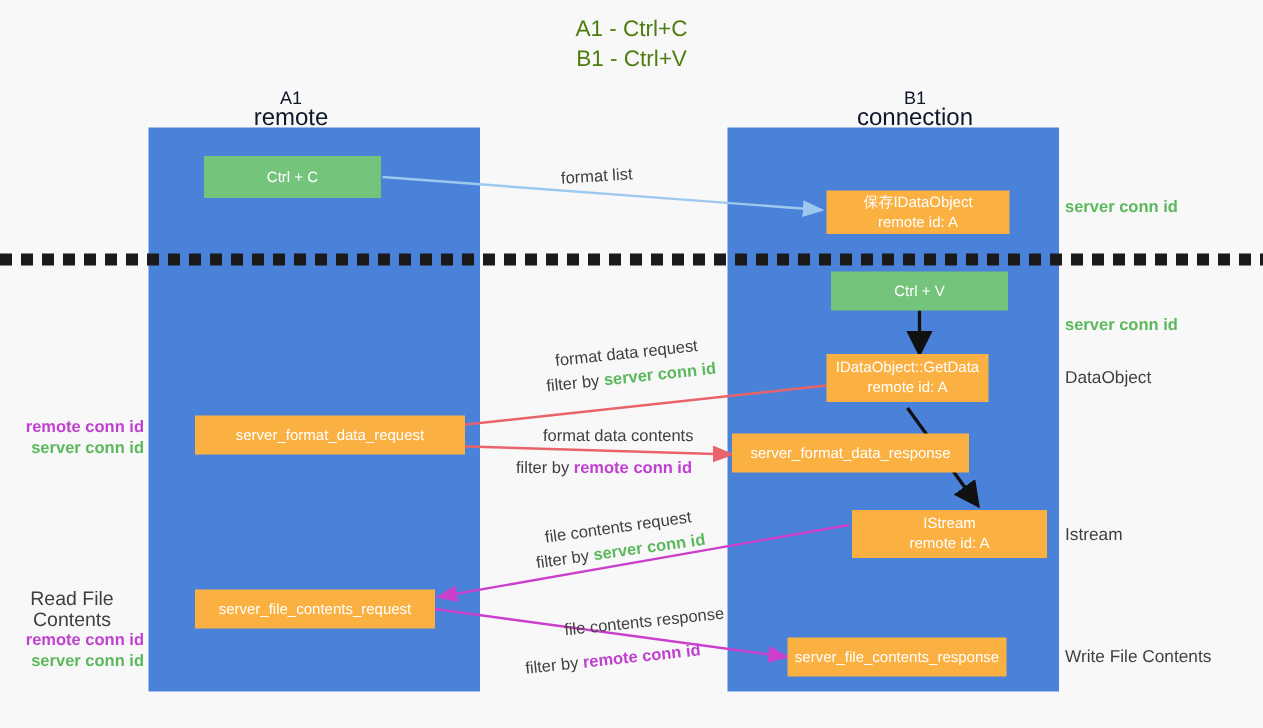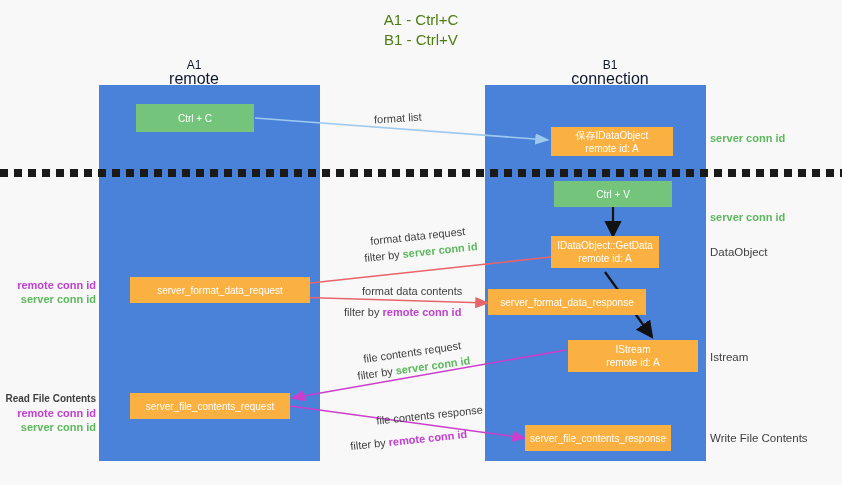--- a/index.html
+++ b/index.html
@@ -45,21 +45,21 @@
 
   
   .note{font-size:11.5px;line-height:14px;}
   .note.green-t{color:#5cb85c;font-weight:bold;font-size:11px;}
   .note.plain{color:#3f3f3f;}
 
   
   .lnote{font-size:11px;line-height:14px;text-align:right;}
   .lnote .rc{color:#c040d0;font-weight:bold;}
   .lnote .sc{color:#5cb85c;font-weight:bold;}
-  .lnote .hdr{color:#3f3f3f;font-weight:bold;font-size:10px;}
+  .lnote .hdr{color:#3f3f3f;font-weight:normal;font-size:13px;text-align:center;}
 
   
   .alabel{
     font-size:11px;line-height:14px;color:#3f3f3f;white-space:nowrap;
   }
   .alabel .sc{color:#5cb85c;font-weight:bold;}
   .alabel .rc{color:#c040d0;font-weight:bold;}
 
   
   #dashline{

